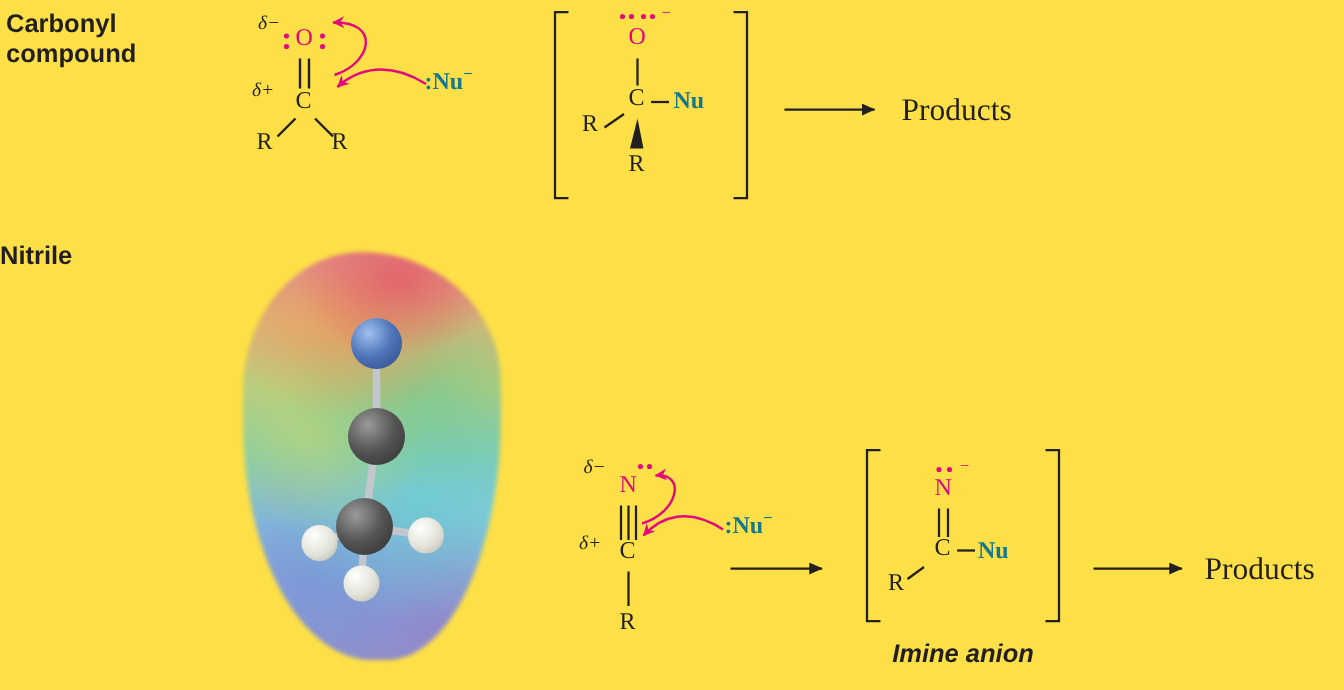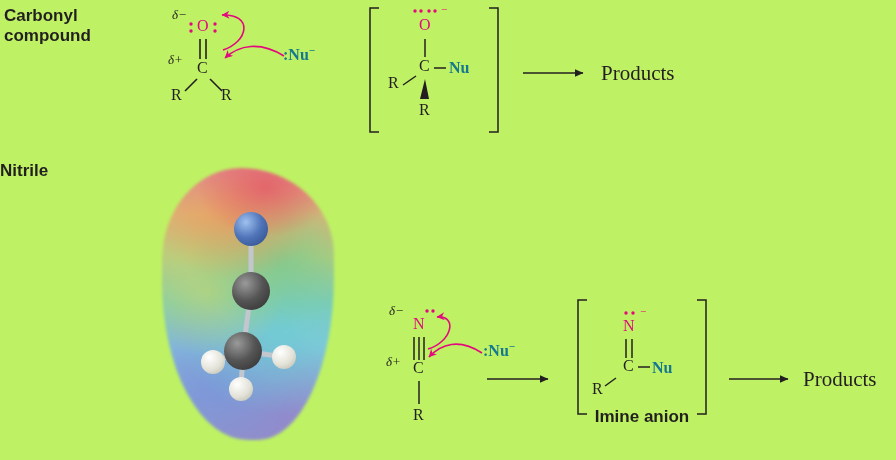--- a/index.html
+++ b/index.html
@@ -2,21 +2,21 @@
 <html style="--pink: #e4087e; --teal: #16788f; --ink: #231f20;"><head>
 <meta charset="utf-8">
 <style>
   :root{
     --pink:#e4087e;
     --teal:#16788f;
     --ink:#231f20;
   }
   html,body{margin:0;padding:0;background:#fff;}
   #canvas{
-    position:relative;width:896px;height:460px;background:#bef264;overflow:hidden;
+    position:relative;width:896px;height:460px;background:#fde047;overflow:hidden;
     font-family:"Liberation Serif",serif;color:var(--ink);
   }
   .t{position:absolute;white-space:nowrap;line-height:1.1;}
   .hdr{font-family:"Liberation Sans",sans-serif;font-weight:bold;font-size:17px;color:var(--ink);white-space:normal;line-height:1.18;}
   .atom{font-size:16px;color:var(--ink);}
   .pink{color:var(--pink);}
   .teal{color:var(--teal);font-weight:bold;}
   .delta{font-style:italic;font-size:13px;color:var(--ink);font-family:"Liberation Serif",serif;}
   .charge{font-size:11px;}
   sup{font-size:11px;line-height:0;}
@@ -177,17 +177,17 @@
 
   <span class="t atom teal" style="left:483px;top:342px;">
     <span>:Nu</span><sup>−</sup>
   </span>
 
   <span class="t charge pink" style="left:640px;top:305px;">−</span>
   <span class="t atom pink" style="left:623px;top:317px;">N</span>
   <span class="t atom" style="left:623px;top:357px;">C</span>
   <span class="t atom" style="left:592px;top:380px;">R</span>
   <span class="t atom teal" style="left:652px;top:359px;">Nu</span>
-  <div class="t caption" style="left:574px;top:408px;width:136px;">Imine anion</div>
+  <div class="t caption" style="left:574px;top:427px;width:136px;font-style:italic;">Imine anion</div>
 
   <span class="t products" style="left:803px;top:368px;">Products</span>
 
 </div>
 
 </body></html>

